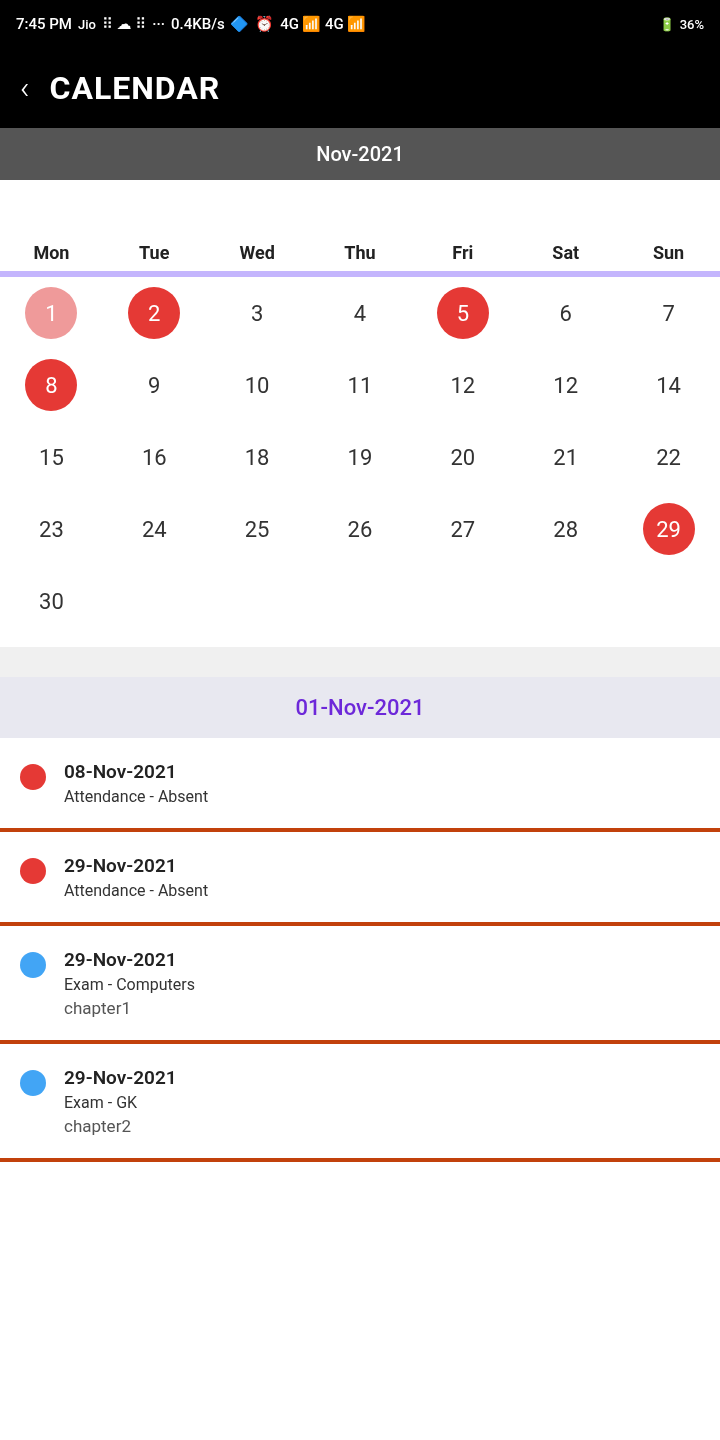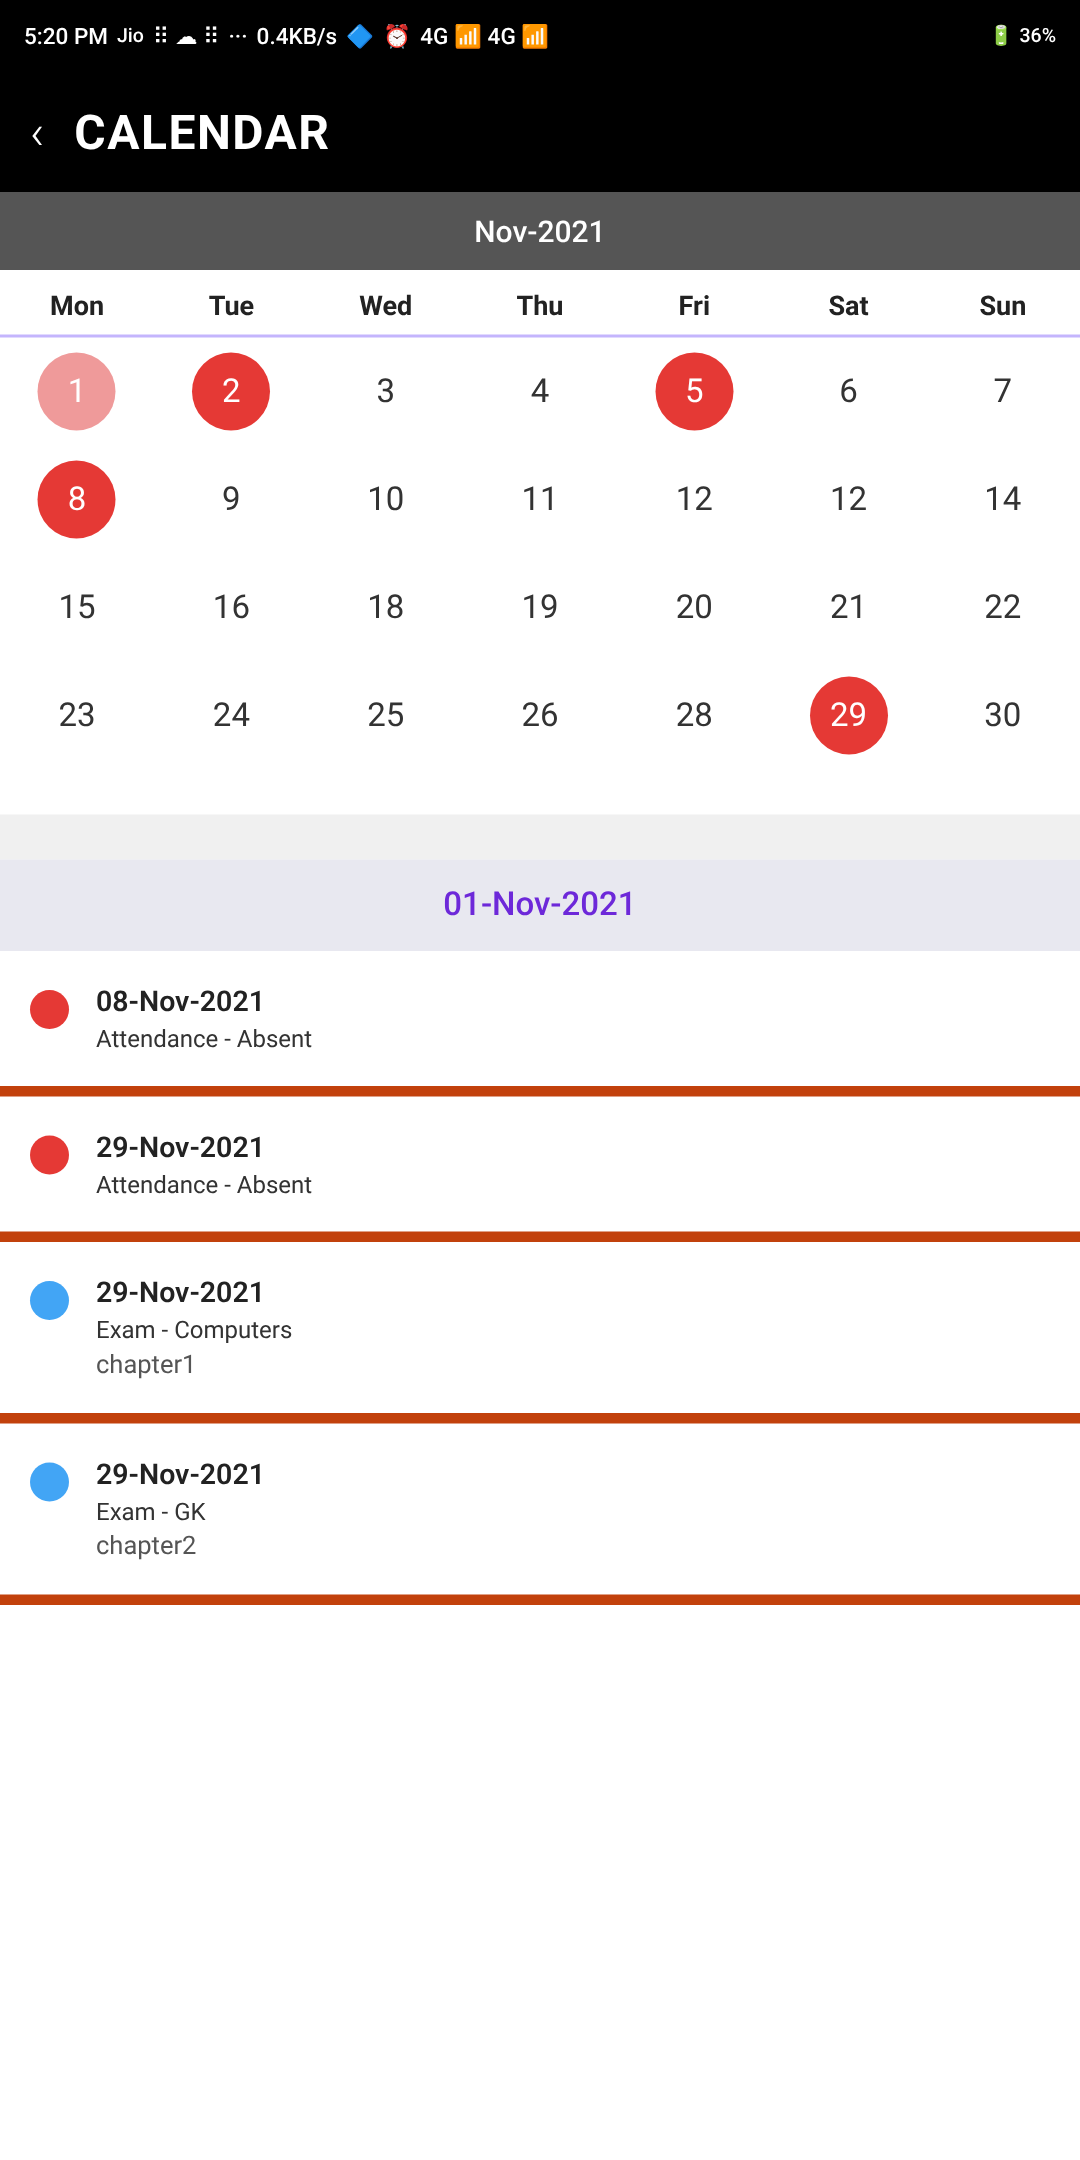--- a/index.html
+++ b/index.html
@@ -61,22 +61,23 @@
     }
 
     
     .calendar-container {
       background: #fff;
       padding: 0 0 10px 0;
     }
     .weekday-row {
       display: grid;
       grid-template-columns: repeat(7, 1fr);
-      border-bottom: 2px solid #c4b5fd;
+      border-bottom: 6px solid #c4b5fd;
       padding: 14px 0 8px 0;
+      margin-top: 48px;
     }
     .weekday-cell {
       text-align: center;
       font-size: 18px;
       font-weight: 700;
       color: #222;
     }
     .days-grid {
       display: grid;
       grid-template-columns: repeat(7, 1fr);
@@ -118,21 +119,21 @@
       padding: 18px 0;
       font-size: 22px;
       font-weight: 500;
       color: #6d28d9;
     }
 
     .event-item {
       display: flex;
       align-items: flex-start;
       padding: 22px 20px;
-      border-bottom: 7px solid #c2410c;
+      border-bottom: 4px solid #c2410c;
       gap: 18px;
     }
     .event-dot {
       width: 26px;
       height: 26px;
       border-radius: 50%;
       flex-shrink: 0;
       margin-top: 4px;
     }
     .event-dot.red { background: #e53935; }
@@ -154,21 +155,21 @@
     .event-subtitle {
       font-size: 17px;
       color: #555;
     }
   </style>
 </head>
 <body>
 
 <div class="status-bar">
   <div class="status-left">
-    <span>5:20 PM</span>
+    <span>7:45 PM</span>
     <span style="font-size:13px;">Jio</span>
     <span>⠿ ☁ ⠿</span>
     <span>···</span>
     <span>0.4KB/s</span>
     <span>🔷</span>
     <span>⏰</span>
     <span>4G 📶 4G 📶</span>
   </div>
   <div class="status-right">
     <span>🔋</span>
@@ -212,20 +213,21 @@
       <div class="day-cell"><span class="day-circle">16</span></div>
       <div class="day-cell"><span class="day-circle">18</span></div>
       <div class="day-cell"><span class="day-circle">19</span></div>
       <div class="day-cell"><span class="day-circle">20</span></div>
       <div class="day-cell"><span class="day-circle">21</span></div>
       <div class="day-cell"><span class="day-circle">22</span></div>
       <div class="day-cell"><span class="day-circle">23</span></div>
       <div class="day-cell"><span class="day-circle">24</span></div>
       <div class="day-cell"><span class="day-circle">25</span></div>
       <div class="day-cell"><span class="day-circle">26</span></div>
+      <div class="day-cell"><span class="day-circle">27</span></div>
       <div class="day-cell"><span class="day-circle">28</span></div>
       <div class="day-cell"><span class="day-circle red-full">29</span></div>
       <div class="day-cell"><span class="day-circle">30</span></div>
       <div class="day-cell"></div>
       <div class="day-cell"></div>
       <div class="day-cell"></div>
       <div class="day-cell"></div>
       <div class="day-cell"></div>
     </div>
 </div>

